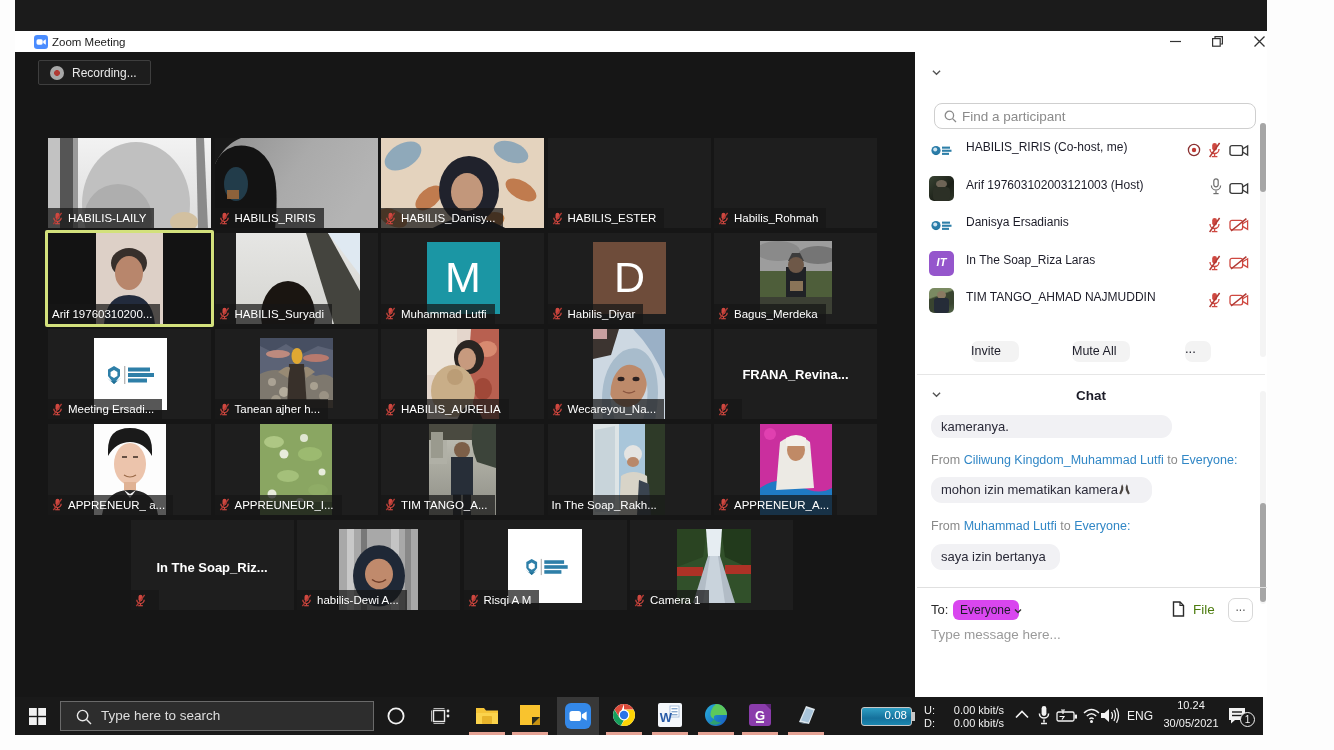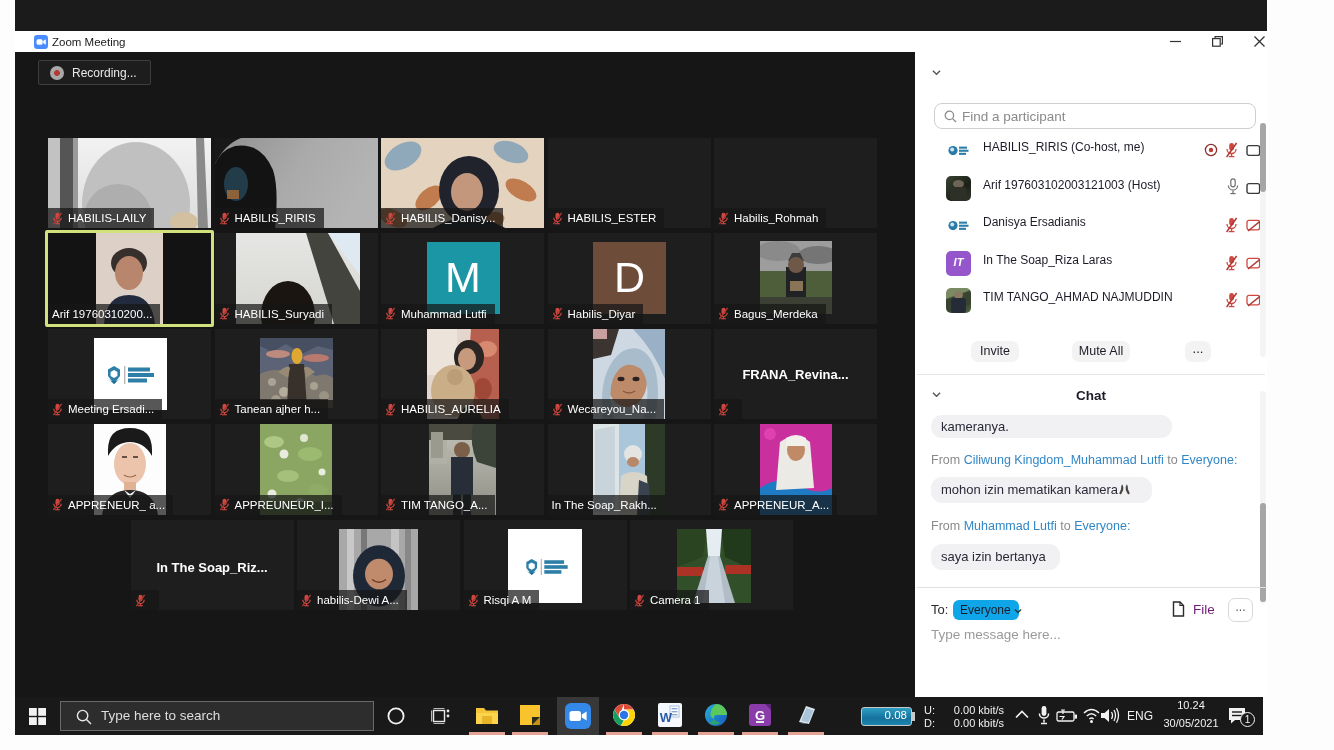--- a/index.html
+++ b/index.html
@@ -30,25 +30,25 @@
 .label { position:absolute; left:0; bottom:0; height:20px; background:rgba(22,22,22,0.72);
   color:#fff; font-size:11.5px; display:flex; align-items:center; padding:0 8px 0 4px; white-space:nowrap; }
 .label svg { margin-right:5px; flex:0 0 auto; }
 .ctext { position:absolute; width:100%; text-align:center; color:#fff; font-weight:bold; font-size:13px; }
 
 
 .phead { position:absolute; width:100%; text-align:center; font-size:13.5px; font-weight:bold; color:#1c1c28; }
 .chev  { position:absolute; width:9px; height:9px; }
 #psearch { left:19px; top:51px; width:322px; height:26px; border:1px solid #cfcfcf;
   border-radius:8px; background:#fff; }
-.prow { position:absolute; left:0; width:352px; height:37px;margin-left:17px; }
+.prow { position:absolute; left:0; width:352px; height:37px; }
 .pavatar { position:absolute; left:14px; top:6px; width:25px; height:25px; border-radius:5px; overflow:hidden;font-style:italic; }
 .pname { position:absolute; left:51px; top:8px; font-size:12px; color:#1c1c28; }
 .pbtn { position:absolute; top:0; height:21px; border-radius:7px; background:#f3f3f3;
-  font-size:13px; color:#1c1c28; text-align:center; }
+  font-size:13px; color:#1c1c28; }
 .bubble { position:absolute; background:#f1f1f4; border-radius:11px; color:#2a2a38; font-size:13px; }
 .fromline { position:absolute; font-size:12.5px; color:#8a8a8a; }
 .fromline b { color:#3187c6; font-weight:normal; }
 
 
 .ticon { position:absolute; top:5px; width:26px; height:26px; }
 .traytext { position:absolute; color:#f2f2f2; font-size:11px; }
 </style>
 </head>
 <body>
@@ -702,28 +702,28 @@
           <path d="M8.8 1.2 Q7 4 7.8 7 L10 11.6 L11.8 10.6 L10 6.2 Q10.4 3 8.8 1.2 Z" fill="#4a4440"></path>
         </svg></div>
     <div class="fromline" style="left:16px;top:467px">From <b>Muhammad Lutfi</b> to <b>Everyone:</b></div>
     <div class="bubble" style="left:16px;top:492px;width:129px;height:26px;line-height:26px;padding-left:10px">saya izin bertanya</div>
     <div class="abs" style="left:345px;top:71px;width:6px;height:234px;background:#f4f4f4;border-radius:3px"></div>
     <div class="abs" style="left:345px;top:71px;width:6px;height:69px;background:#a6a6a6;border-radius:3px"></div>
     <div class="abs" style="left:345px;top:339px;width:6px;height:213px;background:#f4f4f4;border-radius:3px"></div>
     <div class="abs" style="left:345px;top:451px;width:6px;height:99px;background:#a6a6a6;border-radius:3px"></div>
     <div class="abs" style="left:2px;top:535px;width:350px;border-top:1px solid #e0e0e0"></div>
     <div class="abs" style="left:16px;top:550px;font-size:13px;color:#2a2a2a">To:</div>
-    <div class="abs" style="left:38px;top:548px;width:66px;height:20px;background:#0ea5e9;border-radius:6px;font-size:12px;color:#1c1c28;line-height:20px;white-space:nowrap"><span style="margin-left:7px">Everyone</span><svg style="margin-left:3px" width="8" height="6" viewBox="0 0 8 6">
+    <div class="abs" style="left:38px;top:548px;width:66px;height:20px;background:#d946ef;border-radius:6px;font-size:12px;color:#1c1c28;line-height:20px;white-space:nowrap"><span style="margin-left:7px">Everyone</span><svg style="margin-left:3px" width="8" height="6" viewBox="0 0 8 6">
           <path d="M1 1.5 L4 4.5 L7 1.5" fill="none" stroke="#333" stroke-width="1.4"></path>
         </svg></div>
     <svg class="abs" style="left:257px;top:549px" width="13" height="16" viewBox="0 0 13 16">
         <path d="M1.5 1 H8 L11.5 4.5 V15 H1.5 Z" fill="none" stroke="#2a2a2a" stroke-width="1.4"></path>
         <path d="M8 1 V4.5 H11.5" fill="none" stroke="#2a2a2a" stroke-width="1.2"></path>
       </svg>
-    <div class="abs" style="left:278px;top:550px;font-size:13.5px;color:#701a75">File</div>
+    <div class="abs" style="left:278px;top:550px;font-size:13.5px;color:#4d7c0f">File</div>
     <div class="abs" style="left:313px;top:546px;width:25px;height:24px;border:1px solid #d8d8d8;border-radius:7px;text-align:center;font-size:12px;color:#555;line-height:17px">...</div>
     <div class="abs" style="left:16px;top:575px;font-size:13.5px;color:#9a9a9a">Type message here...</div>
   </div>
   <div class="abs" id="taskbar">
     <svg class="abs" style="left:14px;top:11px" width="17" height="17" viewBox="0 0 17 17">
         <rect x="0" y="0" width="7.8" height="7.8" fill="#f2f2f2"></rect>
         <rect x="9.2" y="0" width="7.8" height="7.8" fill="#f2f2f2"></rect>
         <rect x="0" y="9.2" width="7.8" height="7.8" fill="#f2f2f2"></rect>
         <rect x="9.2" y="9.2" width="7.8" height="7.8" fill="#f2f2f2"></rect>
       </svg>

